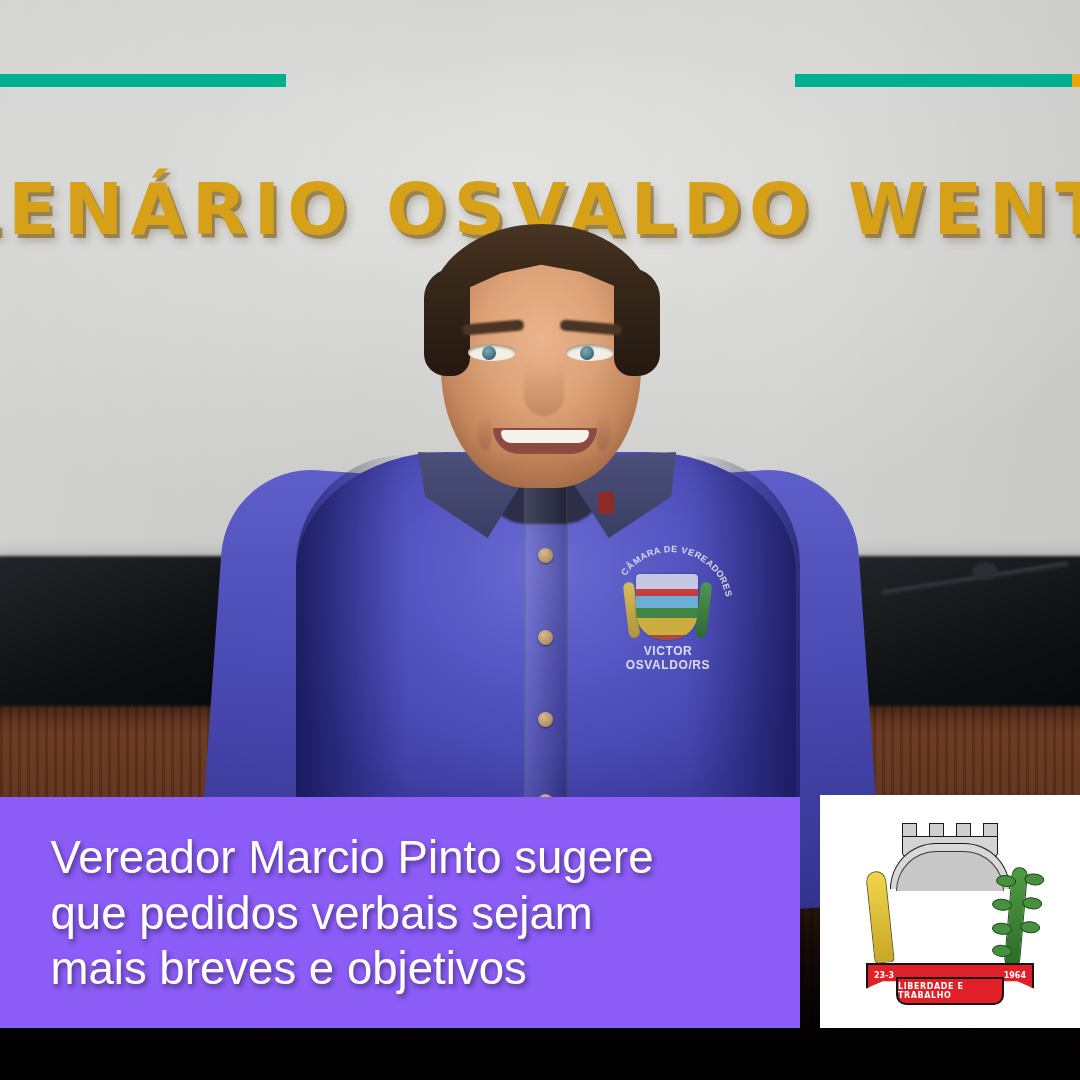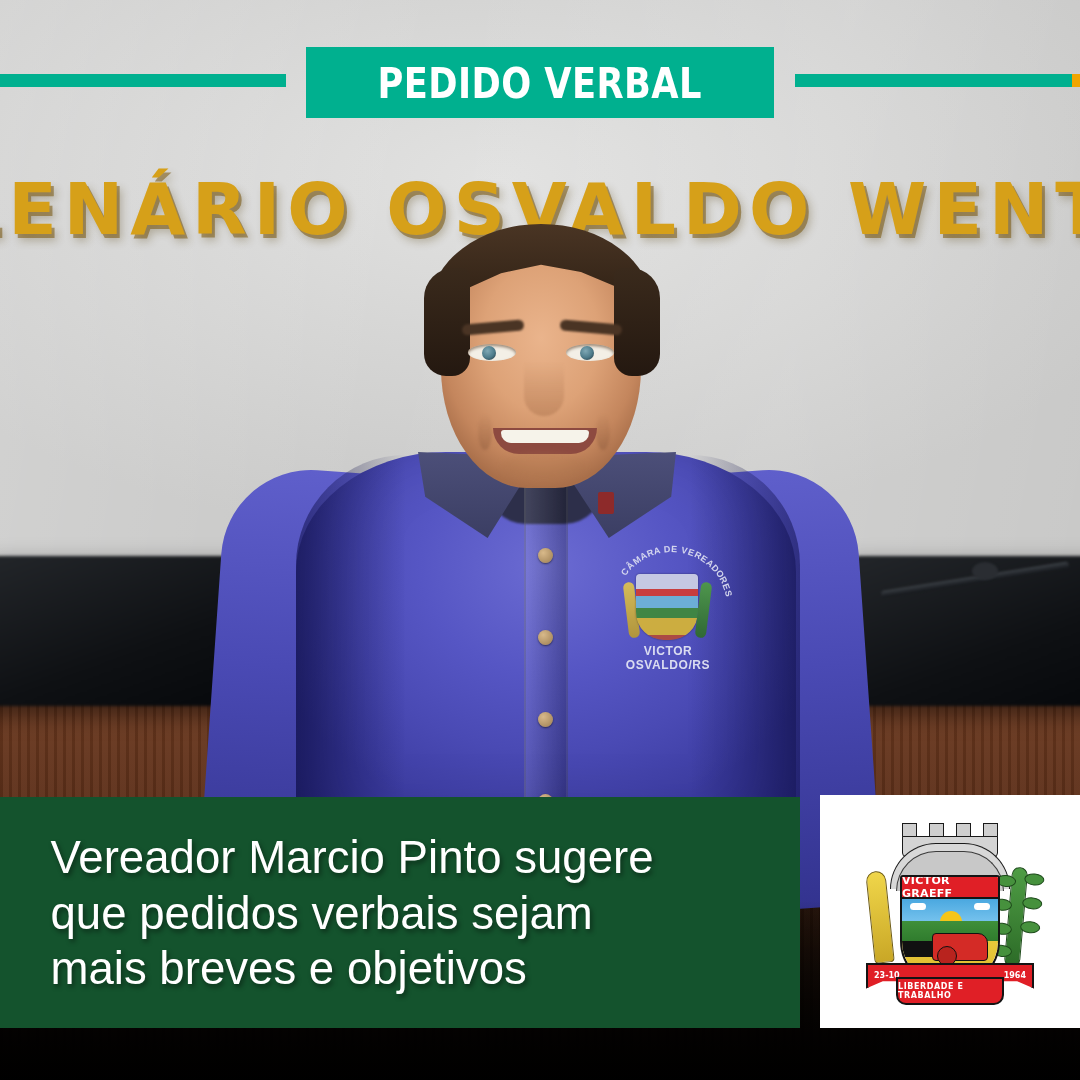--- a/index.html
+++ b/index.html
@@ -402,25 +402,22 @@
       <div class="chin"></div>
     </div>
 
     <div class="bottom-fade"></div>
   </div>
 
   <div class="rule rule-left" style="background: rgb(0, 176, 143);"></div>
   <div class="rule rule-right" style="background: rgb(0, 176, 143);"></div>
   <div class="rule-cap" style="background: rgb(240, 165, 0);"></div>
 
-  <div class="hdr-box" style="background: rgb(0, 176, 143);">
-    <div class="hdr-title">PEDIDO VERBAL</div>
-  </div>
-
-  <div class="caption-box" style="background: #14532d;">
+
+  <div class="caption-box" style="background: #8b5cf6;">
     <div class="caption-text">
       <div>Vereador Marcio Pinto sugere</div>
       <div>que pedidos verbais sejam</div>
       <div>mais breves e objetivos</div>
     </div>
   </div>
 
   <div class="crest-panel" style="background: rgb(255, 255, 255);">
     <div class="crest">
 
@@ -438,33 +435,22 @@
       <div class="branch">
         <i class="leaf" style="left:-16px; top:8px"></i>
         <i class="leaf" style="left:12px; top:4px"></i>
         <i class="leaf" style="left:-18px; top:32px"></i>
         <i class="leaf" style="left:12px; top:28px"></i>
         <i class="leaf" style="left:-16px; top:56px"></i>
         <i class="leaf" style="left:12px; top:52px"></i>
         <i class="leaf" style="left:-14px; top:78px"></i>
       </div>
 
-      <div class="shield">
-        <div class="sh-name">VICTOR GRAEFF</div>
-        <div class="sh-sky"></div>
-        <div class="sh-cloud" style="left:8px"></div>
-        <div class="sh-cloud" style="left:72px"></div>
-        <div class="sh-sun"></div>
-        <div class="sh-field"></div>
-        <div class="sh-soil"></div>
-        <div class="sh-black"></div>
-        <div class="sh-tractor"></div>
-      </div>
 
       <div class="ribbon">
-        <span>23-10</span>
+        <span>23-3</span>
         <span>1964</span>
       </div>
       <div class="ribbon-mid">LIBERDADE E TRABALHO</div>
     </div>
   </div>
 
 </div>
 
 </body></html>

